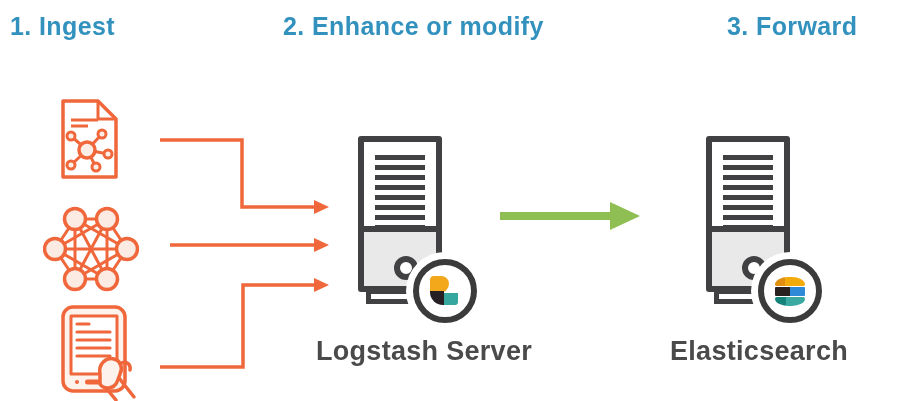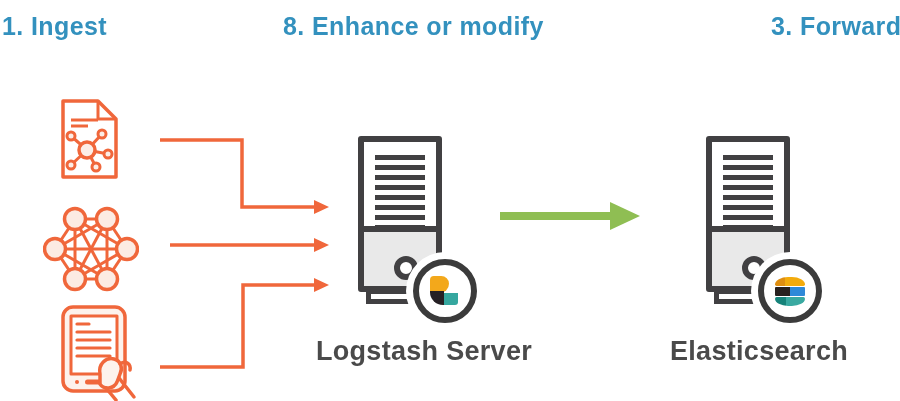--- a/index.html
+++ b/index.html
@@ -1,22 +1,22 @@
 <!DOCTYPE html>
 <html><head>
 <meta charset="utf-8">
 <style>
   html,body{margin:0;padding:0;background:#fff;}
   .canvas{position:relative;width:900px;height:401px;background:#ffffff;overflow:hidden;
           font-family:"Liberation Sans",sans-serif;}
   .step-label{position:absolute;top:12px;font-weight:bold;font-size:25px;color:#3391be;
               letter-spacing:.4px;white-space:nowrap;}
-  .step-ingest{left:2px;}
+  .step-ingest{left:10px;}
   .step-enhance{left:283px;}
-  .step-forward{left:727px;margin-left:44px;}
+  .step-forward{left:727px;}
   .icon-abs{position:absolute;}
   
   .server{position:absolute;top:136px;width:84px;}
   .server--ls{left:358px;}
   .server--es{left:706px;}
   .tower{position:relative;width:84px;height:156px;border:6px solid #414042;border-radius:3px;
          background:#fff;box-sizing:border-box;}
   .vents{position:absolute;left:11px;right:11px;top:13px;height:79px;
          background:repeating-linear-gradient(to bottom,#414042 0 5.5px,transparent 5.5px 10px);}
   .bay{position:absolute;left:0;right:0;bottom:0;height:54px;border-top:6px solid #414042;
@@ -51,21 +51,21 @@
                 font-size:27px;color:#4a4a4a;letter-spacing:.3px;}
   .server--ls .server-label{transform:translateX(calc(-50% + 24px));}
   .server--es .server-label{transform:translateX(calc(-50% + 11px));}
 </style>
 </head>
 <body>
 
 <div class="canvas">
 
   <div class="step-label step-ingest">1. Ingest</div>
-  <div class="step-label step-enhance">8. Enhance or modify</div>
+  <div class="step-label step-enhance">2. Enhance or modify</div>
   <div class="step-label step-forward">3. Forward</div>
 
   <svg class="icon-abs" style="left:56px;top:97px" width="66" height="84" viewBox="0 0 66 84">
     <g stroke="#f0673b" fill="none" stroke-width="3.5" stroke-linejoin="round">
       <path d="M7,4 H42 L60,22 V80 H7 Z" fill="#ffffff"></path>
       <path d="M42,4 V22 H60" stroke-width="3"></path>
       <line x1="15" y1="23" x2="42" y2="23" stroke-width="3"></line>
       <line x1="15" y1="29" x2="32" y2="29" stroke-width="3"></line>
       <g stroke-width="3">
         <line x1="31" y1="53" x2="15" y2="39"></line>

